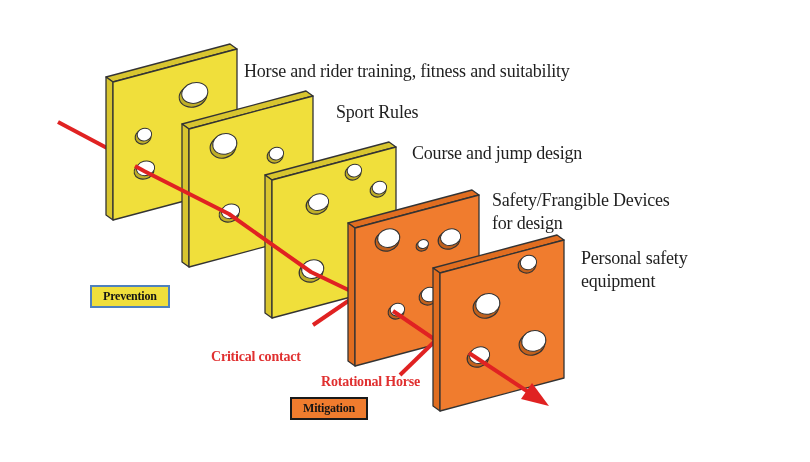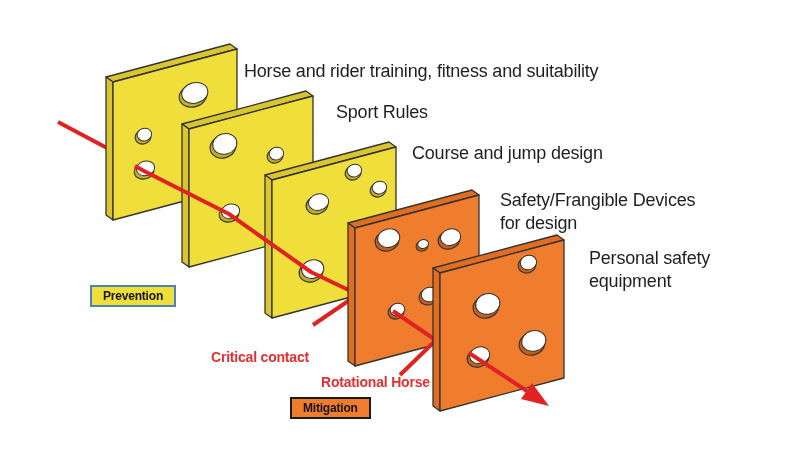--- a/index.html
+++ b/index.html
@@ -1,33 +1,33 @@
 <!DOCTYPE html>
 <html style="--cheese-yellow: #f0df3b; --cheese-yellow-edge: #d8c52f; --cheese-yellow-rim: #bfae28; --cheese-orange: #f07c2e; --cheese-orange-edge: #e06d20; --cheese-orange-rim: #c2611c; --outline: #333333; --arrow-red: #e02222; --red-text: #e03030; --text-black: #1f1f1f; --prevention-border: #4f81bd; --mitigation-border: #1a1a1a;"><head>
 <meta charset="utf-8">
 <style>
   html,body{margin:0;padding:0;background:#fff;}
   #stage{
     position:relative;width:810px;height:462px;background:#fff;overflow:hidden;
-    font-family:Liberation Sans, sans-serif;
+    font-family:Liberation Serif, serif;
   }
   #diagram-svg{position:absolute;left:0;top:0;}
   
   .yface{fill:var(--cheese-yellow,#f0df3b);stroke:var(--outline,#333);stroke-width:1.3;stroke-linejoin:round;}
   .yedge{fill:var(--cheese-yellow-edge,#d8c52f);stroke:var(--outline,#333);stroke-width:1.3;stroke-linejoin:round;}
   .yrim{fill:var(--cheese-yellow-rim,#bfae28);stroke:var(--outline,#333);stroke-width:1.1;}
   .oface{fill:var(--cheese-orange,#f07c2e);stroke:var(--outline,#333);stroke-width:1.3;stroke-linejoin:round;}
   .oedge{fill:var(--cheese-orange-edge,#e06d20);stroke:var(--outline,#333);stroke-width:1.3;stroke-linejoin:round;}
   .orim{fill:var(--cheese-orange-rim,#c2611c);stroke:var(--outline,#333);stroke-width:1.1;}
   .hole-open{fill:#ffffff;stroke:var(--outline,#333);stroke-width:1;}
   .traj{stroke:var(--arrow-red,#e02222);stroke-width:4;fill:none;stroke-linejoin:round;}
   .traj-head{fill:var(--arrow-red,#e02222);stroke:none;}
   
   .lbl{position:absolute;font-size:18px;color:var(--text-black,#1f1f1f);white-space:nowrap;letter-spacing:-0.2px;}
-  .lbl.multi{white-space:normal;line-height:23px;margin-left:8px;}
+  .lbl.multi{white-space:normal;line-height:23px;}
   .redlbl{position:absolute;font-size:14px;font-weight:bold;color:var(--red-text,#e03030);white-space:nowrap;letter-spacing:-0.2px;}
   .tag{position:absolute;font-size:12px;font-weight:bold;color:#141414;padding:2px 11px;white-space:nowrap;letter-spacing:-0.2px;}
   #prevention-tag{background:var(--cheese-yellow,#f0df3b);border:2px solid var(--prevention-border,#4f81bd);}
   #mitigation-tag{background:var(--cheese-orange,#f07c2e);border:2px solid var(--mitigation-border,#1a1a1a);}
 </style>
 </head>
 <body>
 
 <div id="stage">
 

